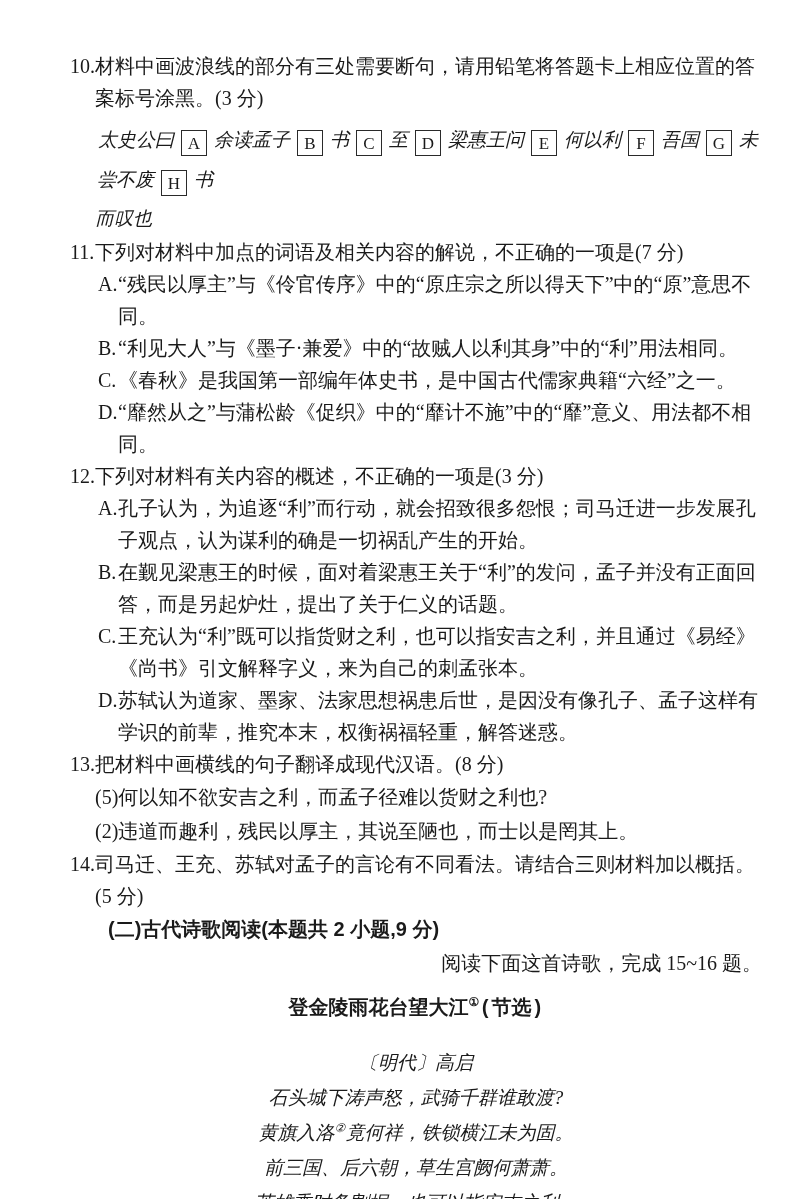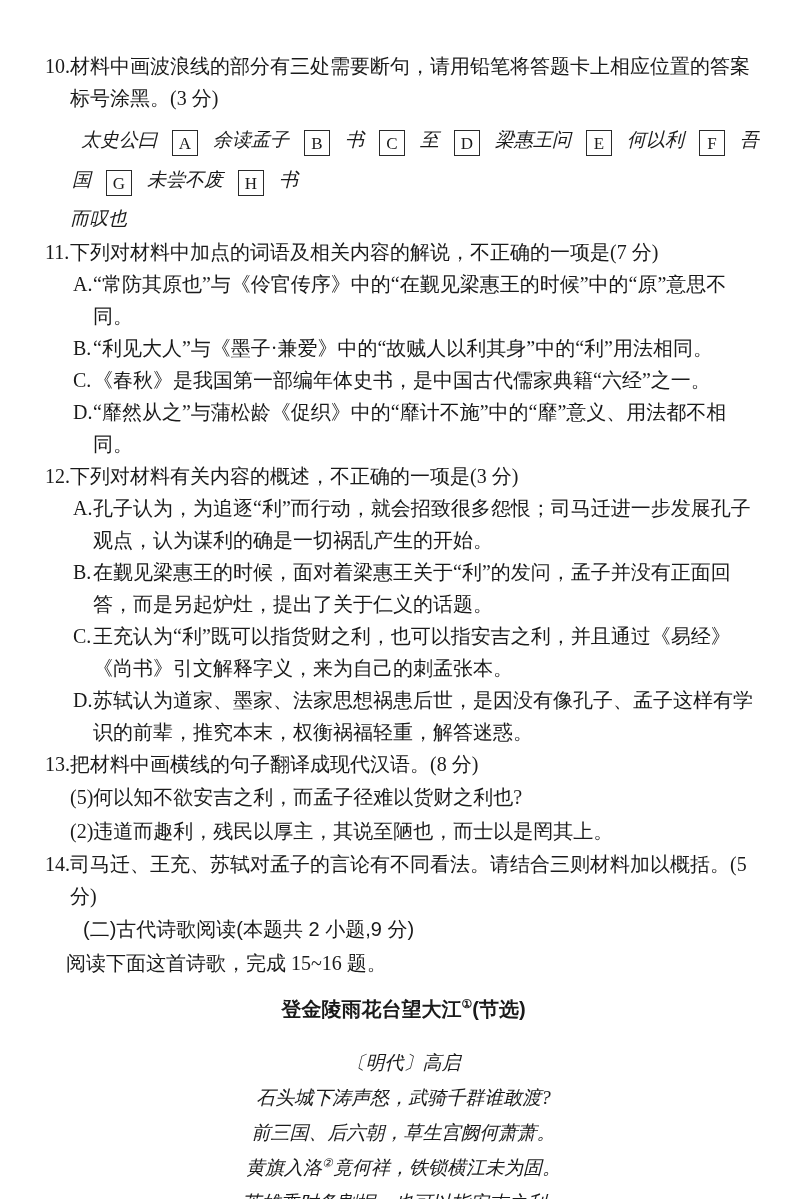--- a/index.html
+++ b/index.html
@@ -7,57 +7,57 @@
     width: 800px; height: 1199px;
     background: #ffffff;
     color: #1a1a1a;
     font-family: "Liberation Serif", serif;
     font-size: 20px;
     overflow: hidden;
   }
   .page {
     box-sizing: border-box;
     width: 800px; height: 897px;
-    padding: 50px 38px 0 45px;
+    padding: 50px 38px 0 70px;
   }
   .q { display: flex; line-height: 32px; }
   .qnum { width: 25px; flex: none; }
   .qbody { flex: 1; min-width: 0; }
   .opt { display: flex; margin-left: 3px; }
   .optlabel { width: 20px; flex: none; }
   .opttext { flex: 1; min-width: 0; }
   .kai { font-style: italic; font-size: 19px; }
   .sentence { margin: 6px 0 2px 2px; line-height: 40px; }
-  .sentence .seg { margin: 0 9px; }
+  .sentence .seg { margin: 0 1px; }
   .box {
     display: inline-block;
     font-style: normal;
     font-family: "Liberation Serif", serif;
     font-size: 17px;
     line-height: 21px;
     min-width: 14px;
     text-align: center;
     border: 1.5px solid #2a2a2a;
     padding: 2px 5px 1px 5px;
     margin: 0 6px;
     vertical-align: -3px;
     background: #fff;
   }
   .tail { margin-left: 0; line-height: 34px; font-style: italic; }
   .q13-item { line-height: 34px; }
   .section-header {
     margin: 1px 0 0 38px;
     font-family: "Liberation Sans", sans-serif;
-    font-weight: normal;
+    font-weight: bold;
     line-height: 33px;
   }
-  .intro { margin-left: 21px; line-height: 34px; }
+  .intro { margin-left: 43px; line-height: 34px; text-align: right; }
   .poem { text-align: center; }
   .poem-title {
-    font-family: Liberation Sans, sans-serif;
+    font-family: Liberation Mono, monospace;
     font-weight: bold;
     margin-top: 12px;
     line-height: 34px;
   }
   .poem-author { margin-top: 20px; line-height: 34px; }
   .poem-line { line-height: 35px; }
   sup { font-size: 12px; line-height: 0; }
 </style>
 </head>
 <body>
@@ -74,21 +74,21 @@
       <div class="tail kai">而叹也</div>
     </div>
   </div>
 
   <div class="q">
     <span class="qnum">11.</span>
     <div class="qbody">
       <div>下列对材料中加点的词语及相关内容的解说，不正确的一项是(7 分)</div>
       <div class="opt">
         <span class="optlabel">A.</span>
-        <div class="opttext">“常防其原也”与《伶官传序》中的“在觐见梁惠王的时候”中的“原”意思不同。</div>
+        <div class="opttext">“残民以厚主”与《伶官传序》中的“原庄宗之所以得天下”中的“原”意思不同。</div>
       </div>
       <div class="opt">
         <span class="optlabel">B.</span>
         <div class="opttext">“利见大人”与《墨子·兼爱》中的“故贼人以利其身”中的“利”用法相同。</div>
       </div>
       <div class="opt">
         <span class="optlabel">C.</span>
         <div class="opttext">《春秋》是我国第一部编年体史书，是中国古代儒家典籍“六经”之一。</div>
       </div>
       <div class="opt">
@@ -137,19 +137,19 @@
     </div>
   </div>
 
   <div class="section-header">(二)古代诗歌阅读(本题共 2 小题,9 分)</div>
   <div class="intro">阅读下面这首诗歌，完成 15~16 题。</div>
 
   <div class="poem">
     <div class="poem-title"><span>登金陵雨花台望大江</span><sup>①</sup><span>(节选)</span></div>
     <div class="poem-author kai">〔明代〕高启</div>
     <div class="poem-line kai"><span>石头城下涛声怒，武骑千群谁敢渡?</span><sup></sup><span></span></div>
+    <div class="poem-line kai"><span>黄旗入洛</span><sup>②</sup><span>竟何祥，铁锁横江未为固。</span></div>
     <div class="poem-line kai"><span>前三国、后六朝，草生宫阙何萧萧。</span><sup></sup><span></span></div>
-    <div class="poem-line kai"><span>黄旗入洛</span><sup>②</sup><span>竟何祥，铁锁横江未为固。</span></div>
     <div class="poem-line kai"><span>英雄乘时务割据，也可以指安吉之利。</span><sup></sup><span></span></div>
 
   </div>
 
 </div>
 
 </body></html>

